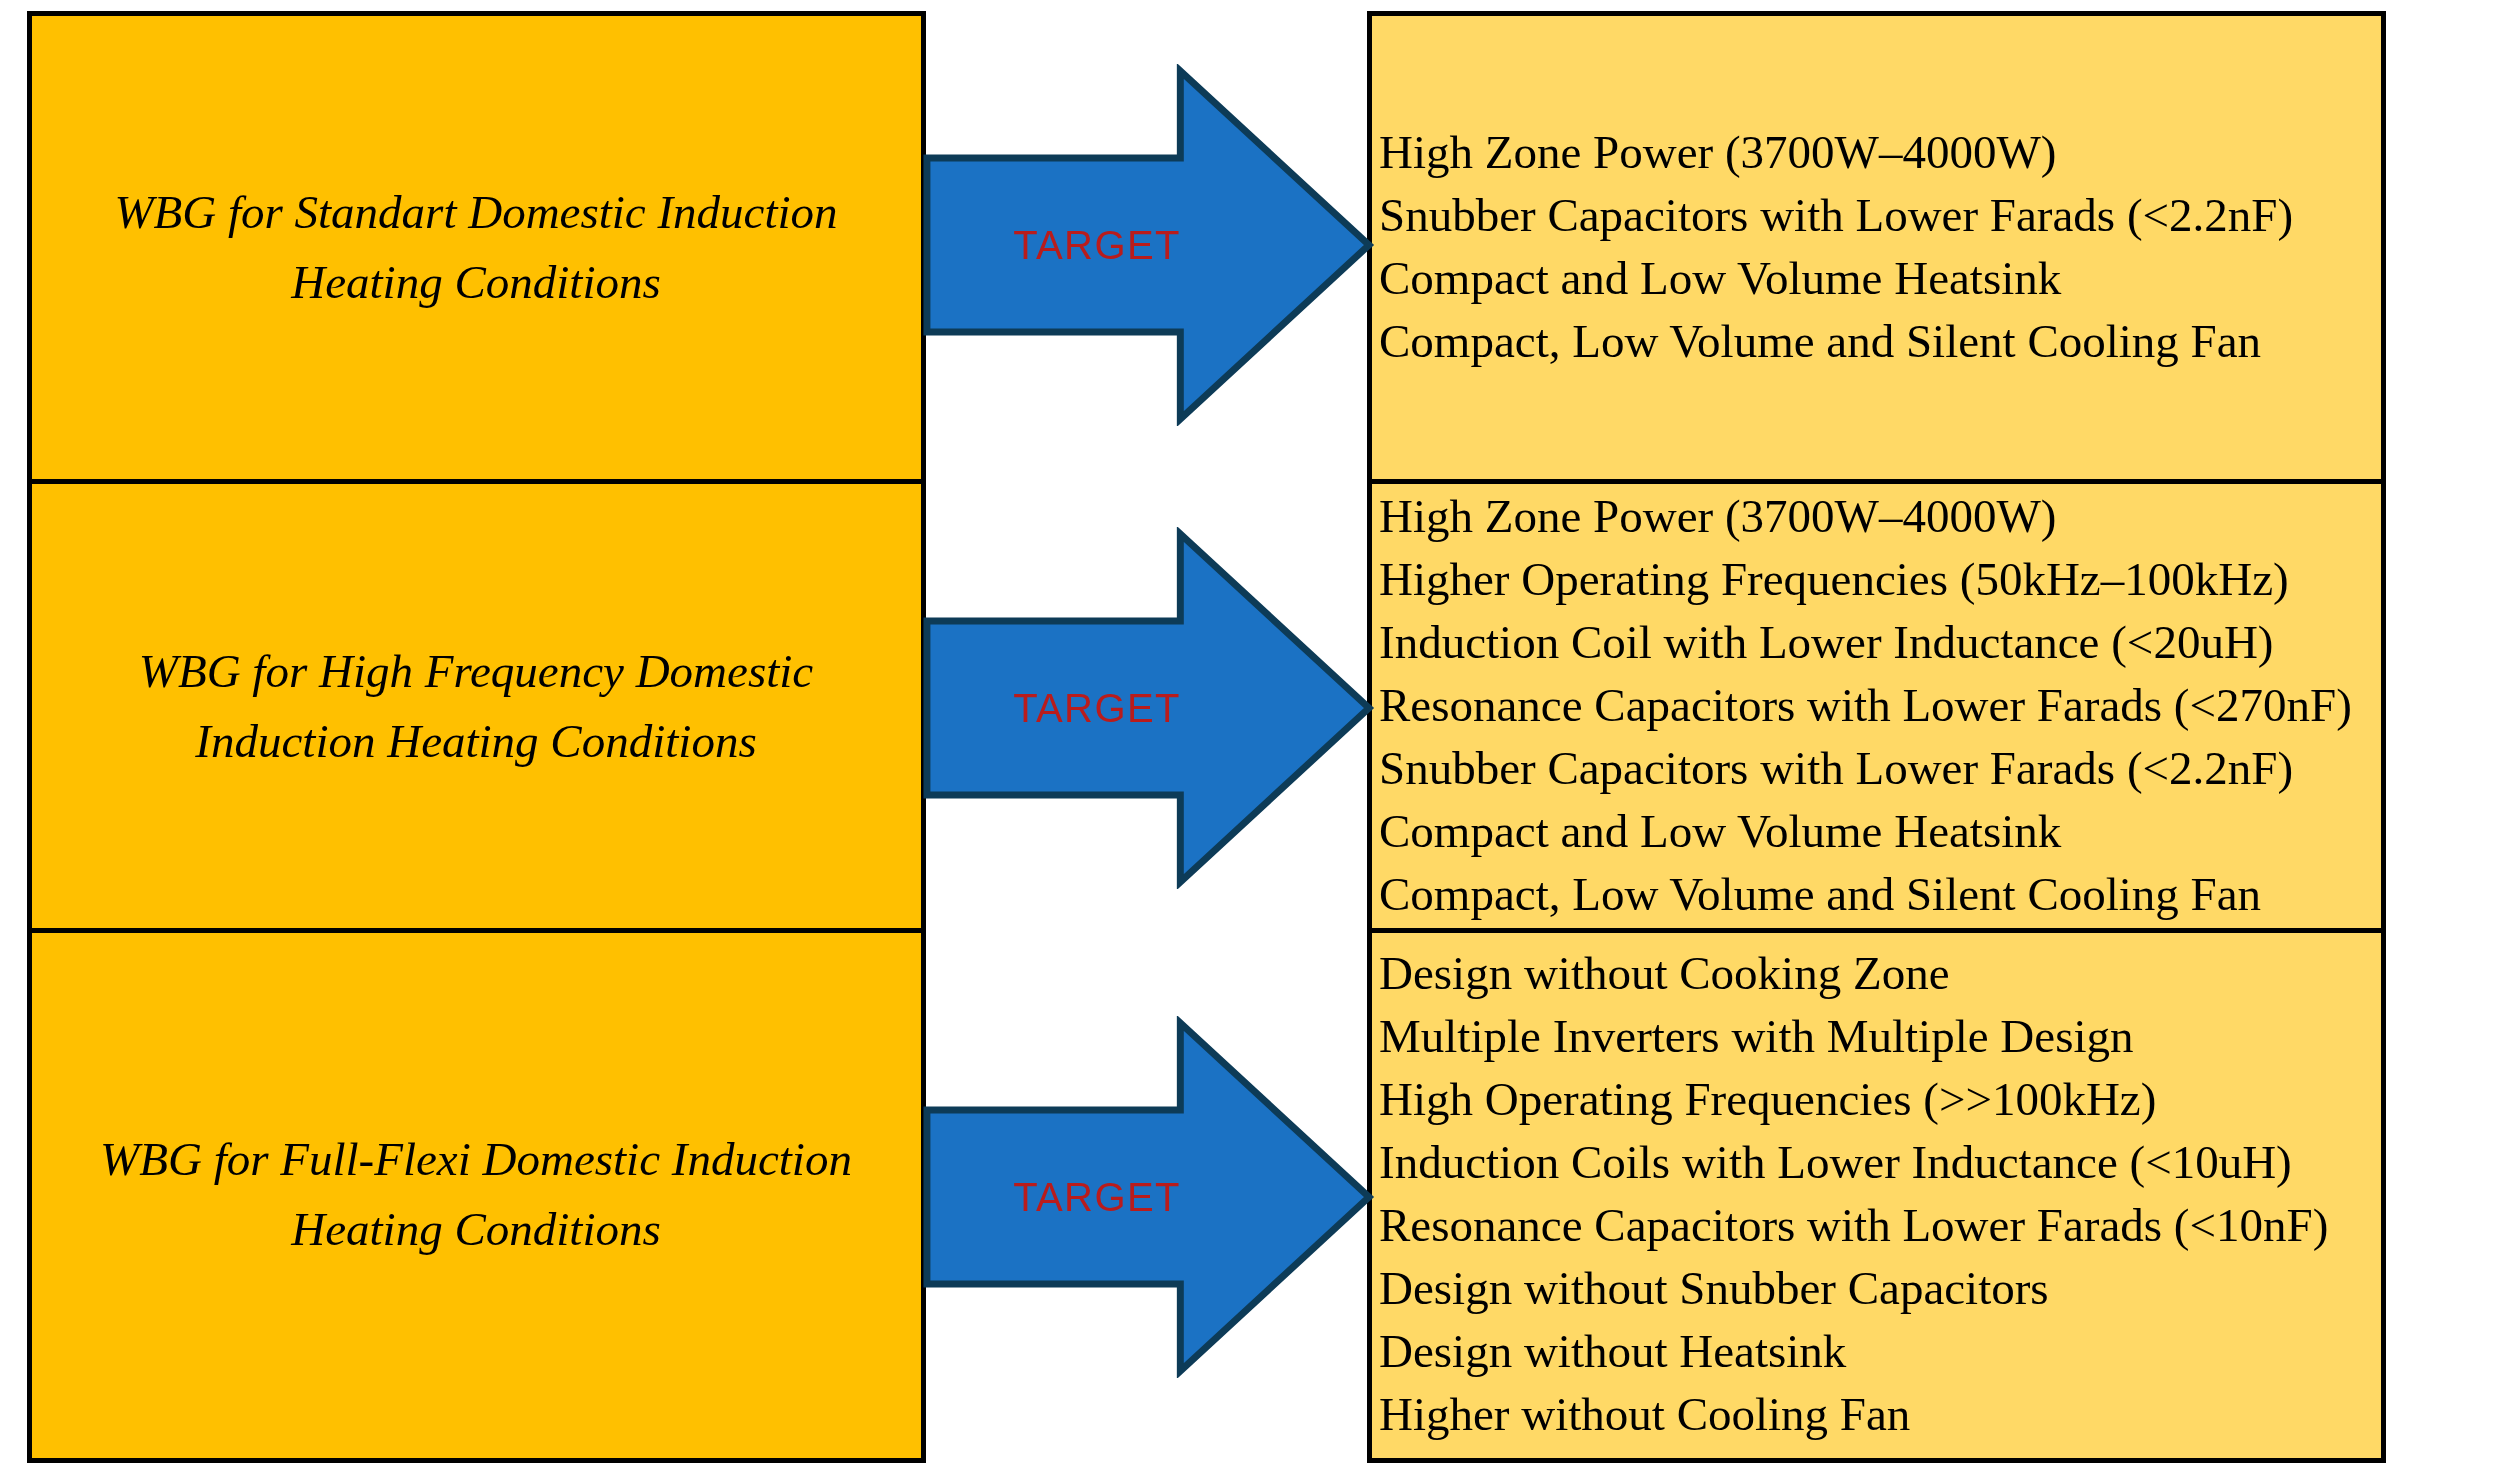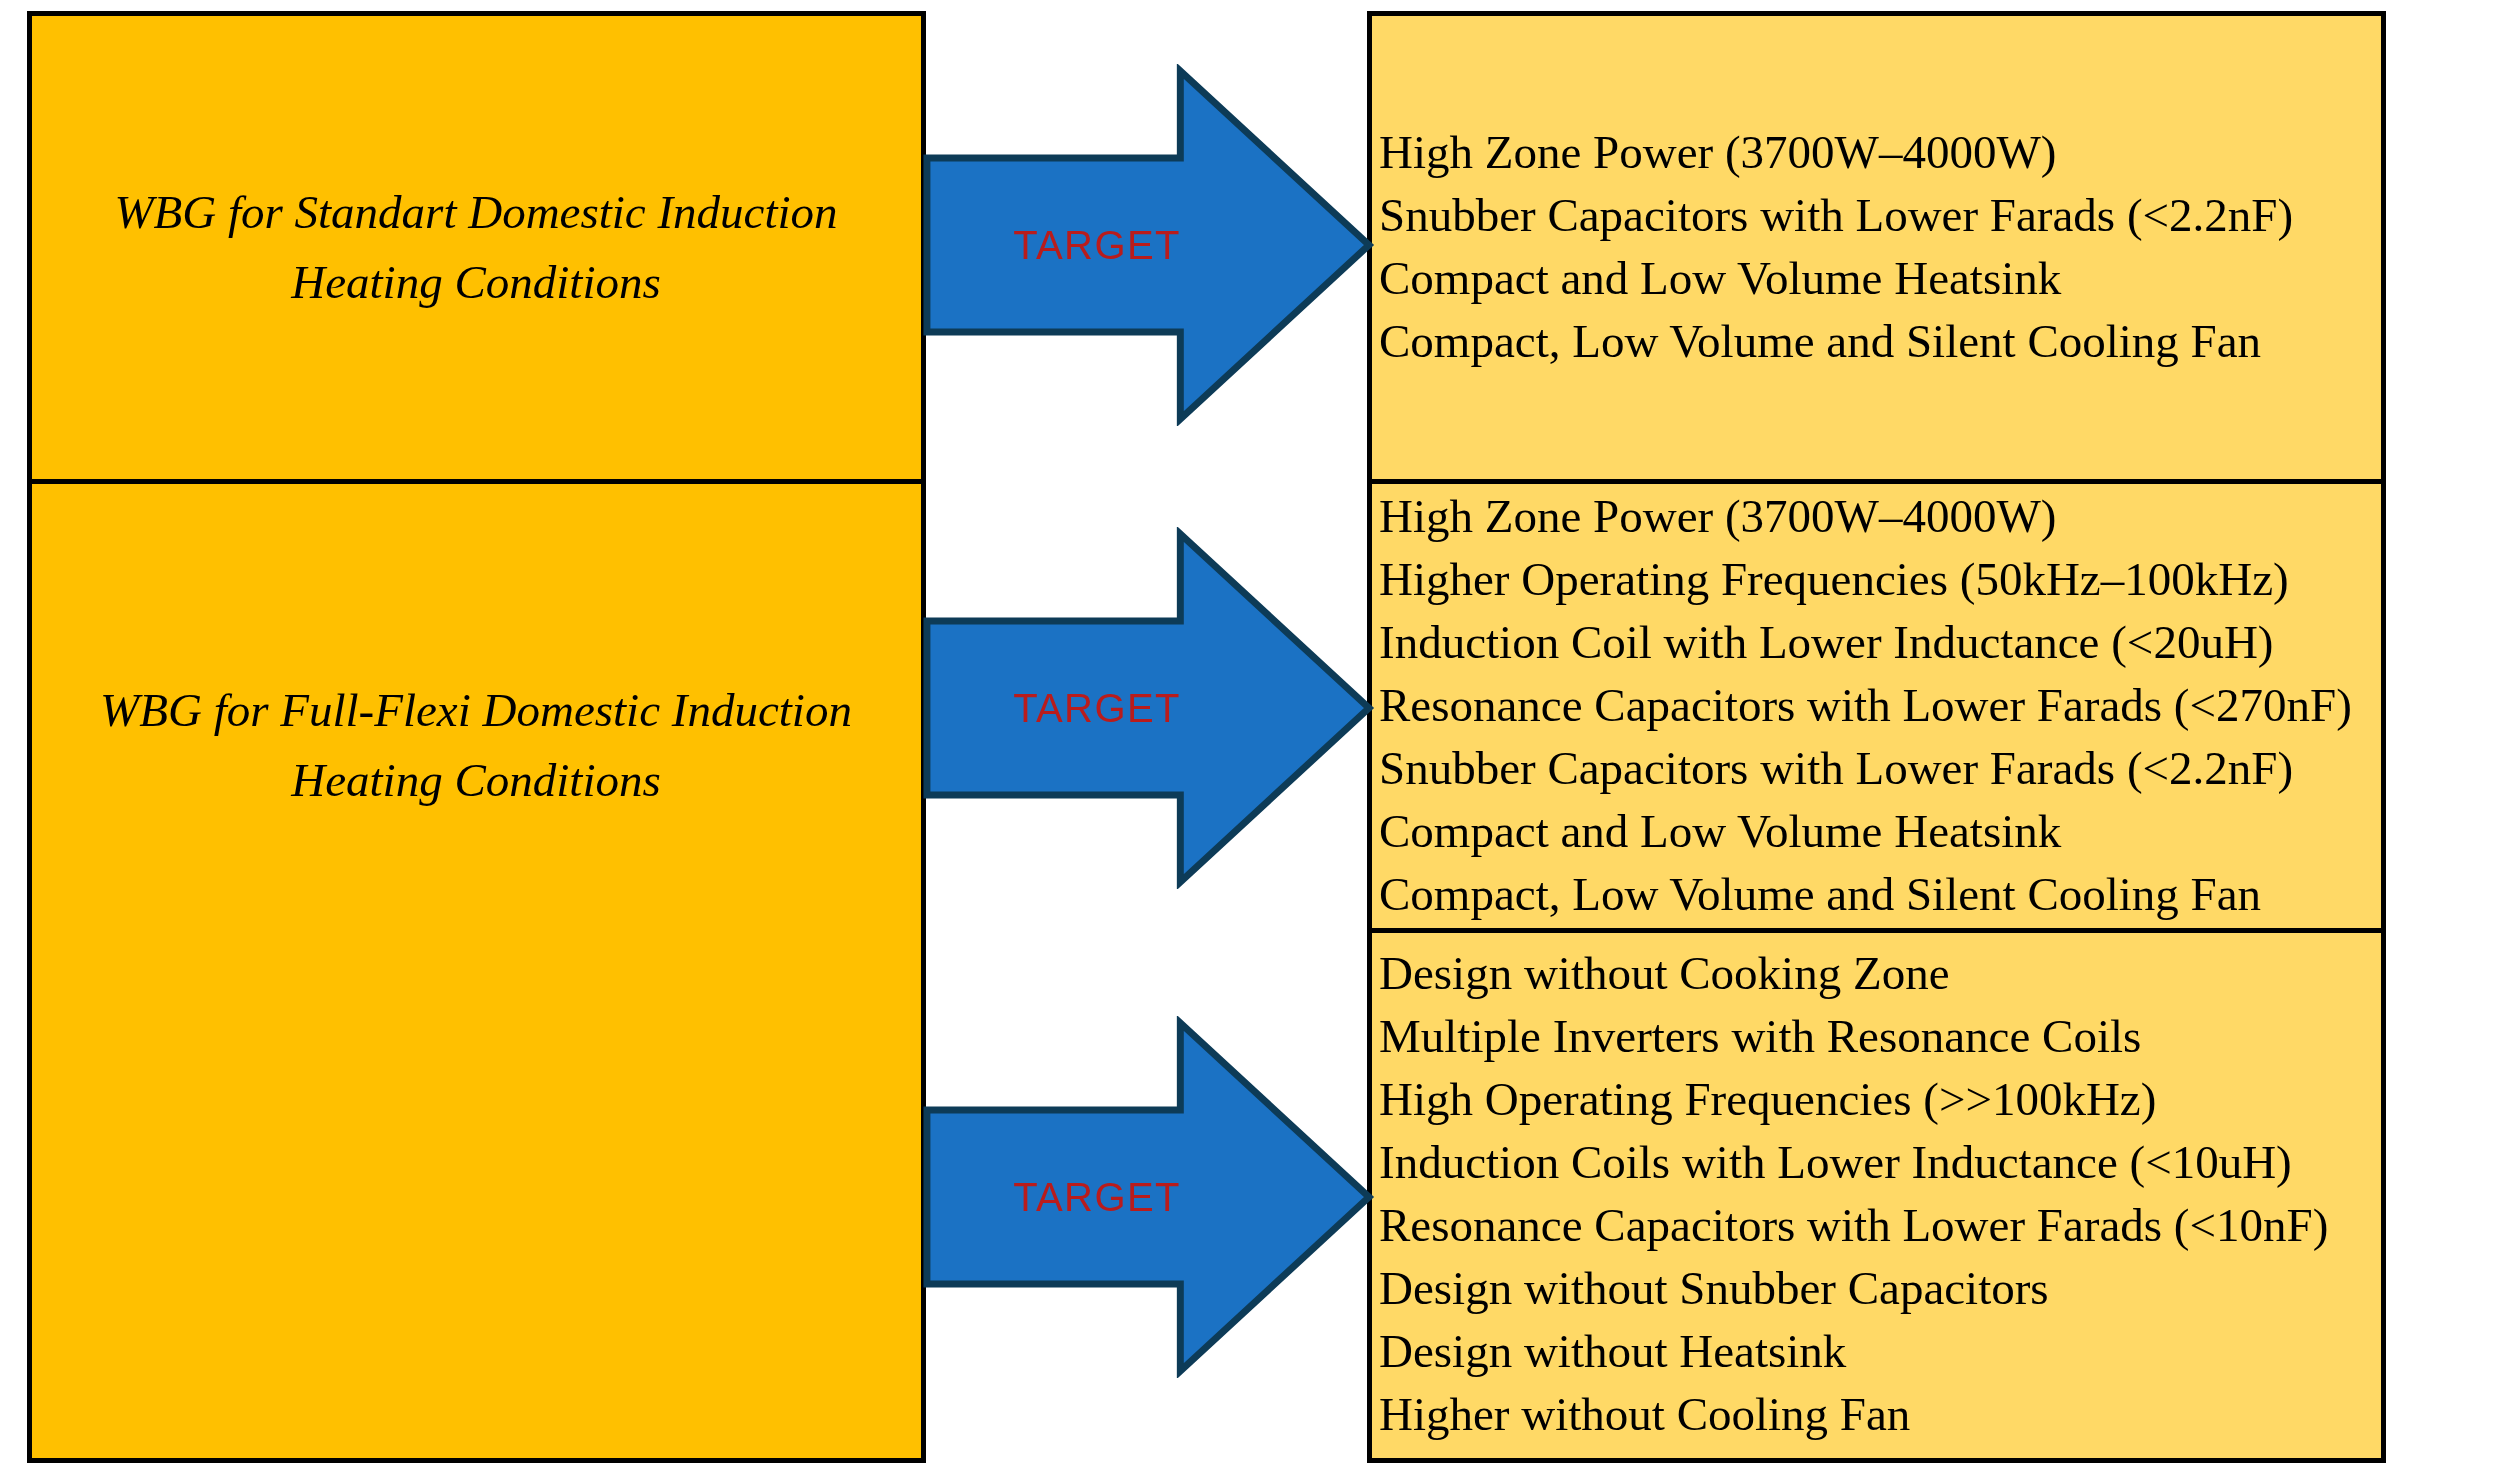--- a/index.html
+++ b/index.html
@@ -46,20 +46,23 @@
 </style>
 </head>
 <body>
 
 <div class="canvas">
 
   <div class="col col-left">
     <div class="cell r1">
       <div class="left-text">WBG for Standart Domestic Induction Heating Conditions</div>
     </div>
+    <div class="cell r2">
+      <div class="left-text">WBG for High Frequency Domestic Induction Heating Conditions</div>
+    </div>
     <div class="cell r3">
       <div class="left-text">WBG for Full-Flexi Domestic Induction Heating Conditions</div>
     </div>
   </div>
 
   <div class="col col-right">
     <div class="cell r1">
       <div class="target-lines">
           <div>High Zone Power (3700W–4000W)</div>
           <div>Snubber Capacitors with Lower Farads (&lt;2.2nF)</div>
@@ -74,21 +77,21 @@
           <div>Induction Coil with Lower Inductance (&lt;20uH)</div>
           <div>Resonance Capacitors with Lower Farads (&lt;270nF)</div>
           <div>Snubber Capacitors with Lower Farads (&lt;2.2nF)</div>
           <div>Compact and Low Volume Heatsink</div>
           <div>Compact, Low Volume and Silent Cooling Fan</div>
         </div>
     </div>
     <div class="cell r3">
       <div class="target-lines">
           <div>Design without Cooking Zone</div>
-          <div>Multiple Inverters with Resonance Coils</div>
+          <div>Multiple Inverters with Multiple Design</div>
           <div>High Operating Frequencies (&gt;&gt;100kHz)</div>
           <div>Induction Coils with Lower Inductance (&lt;10uH)</div>
           <div>Resonance Capacitors with Lower Farads (&lt;10nF)</div>
           <div>Design without Snubber Capacitors</div>
           <div>Design without Heatsink</div>
           <div>Higher without Cooling Fan</div>
         </div>
     </div>
   </div>
 

